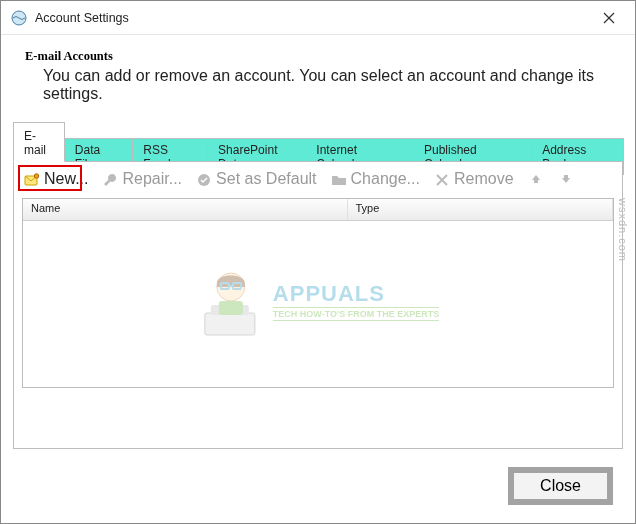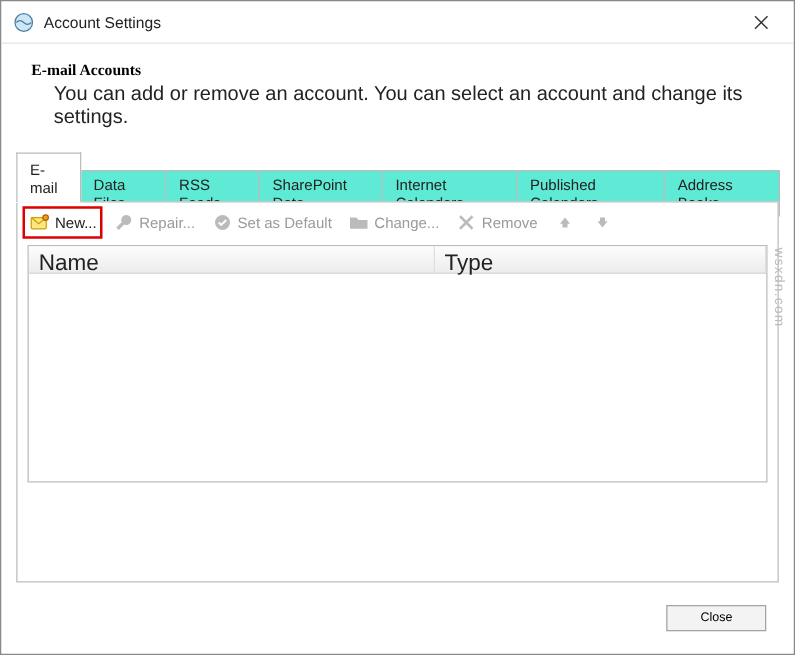--- a/index.html
+++ b/index.html
@@ -34,21 +34,21 @@
   .titlebar .close {
     width: 40px; height: 28px;
     display: flex; align-items: center; justify-content: center;
     cursor: pointer;
   }
   .content-top { padding: 14px 24px 12px 24px; }
   .heading { font-weight: bold; font-size: 12.5px; margin-bottom: 3px; font-family: Liberation Serif, serif; }
   .subtext { margin-left: 18px; font-size: 16px; color: #222; }
   .tabs-row {
     display: flex;
-    align-items: flex-start;
+    align-items: center;
     margin: 6px 12px 0 12px;
   }
   .tab {
     border: 1px solid #bcbcbc;
     border-bottom: none;
     padding: 4px 10px 4px 10px;
     background: #5eead4;
     font-size: 12px;
     margin-right: -1px;
     color: #222;
@@ -73,24 +73,24 @@
     min-height: 260px;
   }
   .toolbar {
     display: flex;
     align-items: center;
     gap: 6px;
     padding: 6px 6px 4px 6px;
   }
   .tbtn {
     display: inline-flex;
-    align-items: center;
+    align-items: flex-end;
     gap: 4px;
     padding: 2px 4px;
-    font-size: 12px;
+    font-size: 16px;
     color: #9a9a9a;
     cursor: default;
   }
   .tbtn.enabled { color: #222; cursor: pointer; }
   .tb-icon { width: 16px; height: 16px; display: inline-flex; align-items:center; justify-content:center; }
   .highlight-box {
     position: absolute;
     border: 2px solid #d00;
     pointer-events: none;
   }
@@ -103,21 +103,21 @@
     background: #fff;
   }
   .list-header {
     display: flex;
     background: linear-gradient(#fdfdfd,#ececec);
     border-bottom: 1px solid #cfcfcf;
     height: 22px;
   }
   .col {
     padding: 3px 8px;
-    font-size: 18px;
+    font-size: 11px;
     color: #222;
     border-right: 1px solid #e0e0e0;
   }
   .col.name { width: 55%; }
   .col.type { flex: 1; }
   .watermark {
     position: absolute;
     top: 50%; left: 50%;
     transform: translate(-50%, -40%);
     opacity: 0.35;
@@ -141,24 +141,24 @@
     transform-origin: right center;
     font-size: 11px; color: #bbb; letter-spacing: 1px;
     pointer-events: none;
   }
   .footer {
     display: flex;
     justify-content: flex-end;
     padding: 18px 22px 18px 10px;
   }
   .btn {
-    border: 1px solid #a3a3a3;
+    border: 6px solid #a3a3a3;
     background: #f3f3f3;
     padding: 4px 26px;
-    font-size: 10px;
+    font-size: 16px;
     cursor: pointer;
   }
 </style>
 </head>
 <body>
 
 <div class="window">
 
   <div class="titlebar">
     <span class="app-icon">
@@ -260,20 +260,38 @@
         </span>
       </span>
     </div>
 
     <div class="list-wrap">
       <div class="list-header">
         <div class="col name">Name</div>
         <div class="col type">Type</div>
       </div>
 
+      <div class="watermark">
+        <span class="wm-guy">
+          <svg width="70" height="80" viewBox="0 0 70 80">
+            <rect x="8" y="52" width="50" height="22" rx="2" fill="#d8d8d8" stroke="#888"></rect>
+            <rect x="14" y="44" width="38" height="10" rx="2" fill="#bfbfbf"></rect>
+            <circle cx="34" cy="26" r="14" fill="#ffe0b2" stroke="#c49050"></circle>
+            <path d="M20 22c0-10 28-10 28 0v4H20z" fill="#7a4a1a"></path>
+            <rect x="24" y="22" width="8" height="6" rx="1" fill="none" stroke="#2fa0c7" stroke-width="2"></rect>
+            <rect x="36" y="22" width="8" height="6" rx="1" fill="none" stroke="#2fa0c7" stroke-width="2"></rect>
+            <line x1="32" y1="25" x2="36" y2="25" stroke="#2fa0c7" stroke-width="2"></line>
+            <rect x="22" y="40" width="24" height="14" rx="3" fill="#6fb848"></rect>
+          </svg>
+        </span>
+        <span class="wm-text">
+          <div class="brand">APPUALS</div>
+          <div class="tag">TECH HOW-TO'S FROM THE EXPERTS</div>
+        </span>
+      </div>
     </div>
   </div>
 
   <div class="domain-mark">wsxdn.com</div>
 
   <div class="footer">
     <button class="btn">Close</button>
   </div>
 
 </div>

